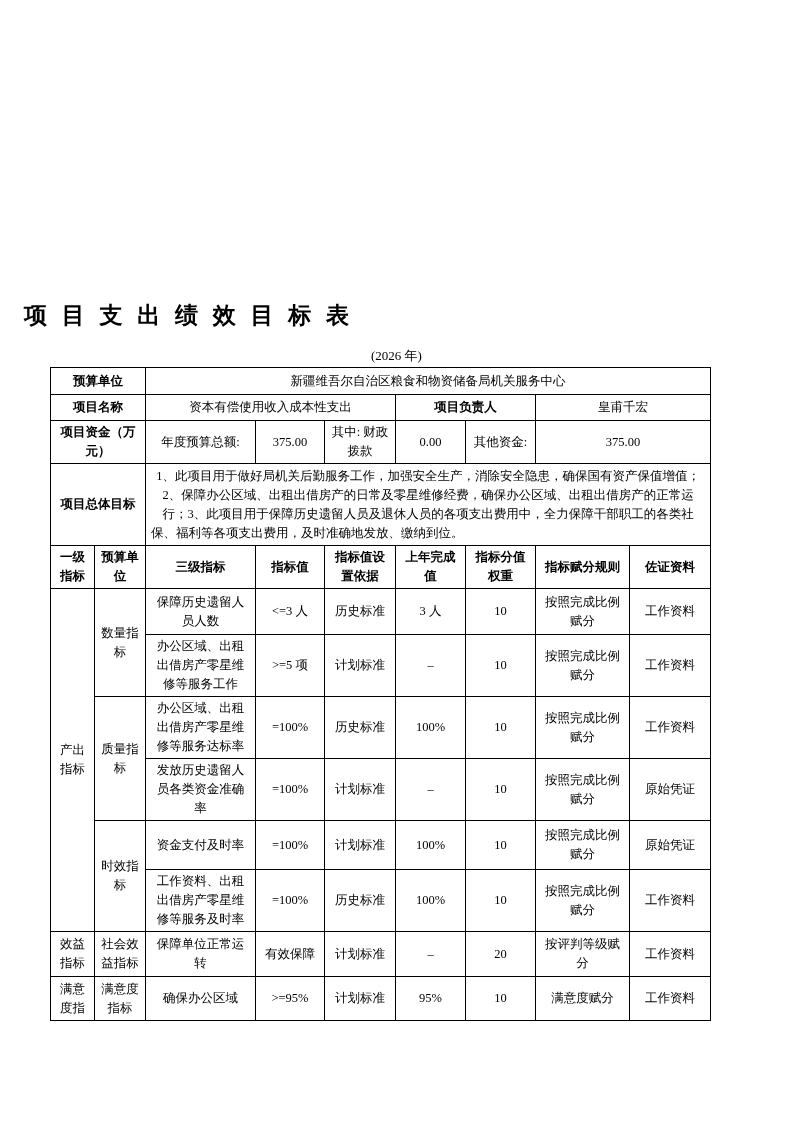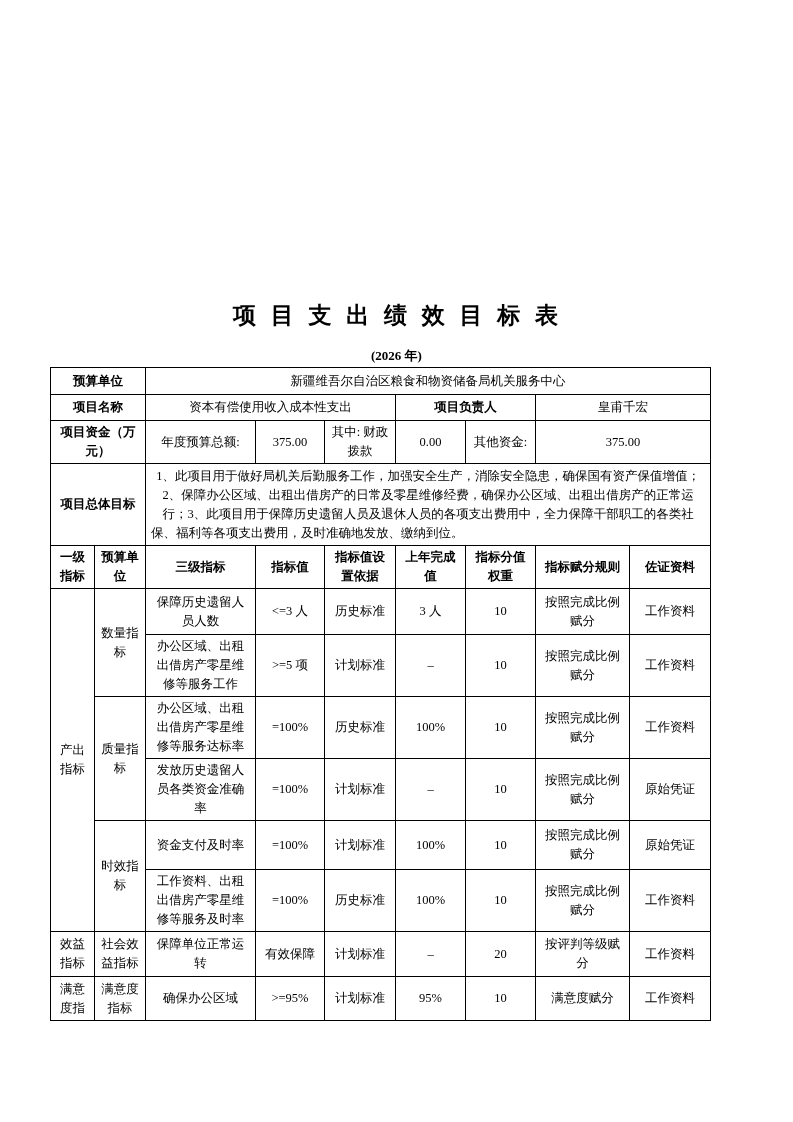--- a/index.html
+++ b/index.html
@@ -11,35 +11,34 @@
     background: #ffffff;
     color: #000000;
     font-family: "Liberation Serif", "DejaVu Serif", serif;
     overflow: hidden;
   }
   .doc-title {
     position: absolute;
     top: 300px;
     left: 0;
     width: 100%;
-    text-align: center;
     font-size: 23px;
     font-weight: 700;
     letter-spacing: 2px;
     word-spacing: 5px;
     white-space: nowrap;
+    padding-left: 24px;
   }
   .doc-subtitle {
     position: absolute;
     top: 347px;
     left: 0;
     width: 100%;
     text-align: center;
     font-size: 13px;
-    font-weight: bold;
   }
   table.main-table {
     position: absolute;
     left: 50px;
     top: 367px;
     width: 660px;
     border-collapse: collapse;
     table-layout: fixed;
   }
   .main-table td {

